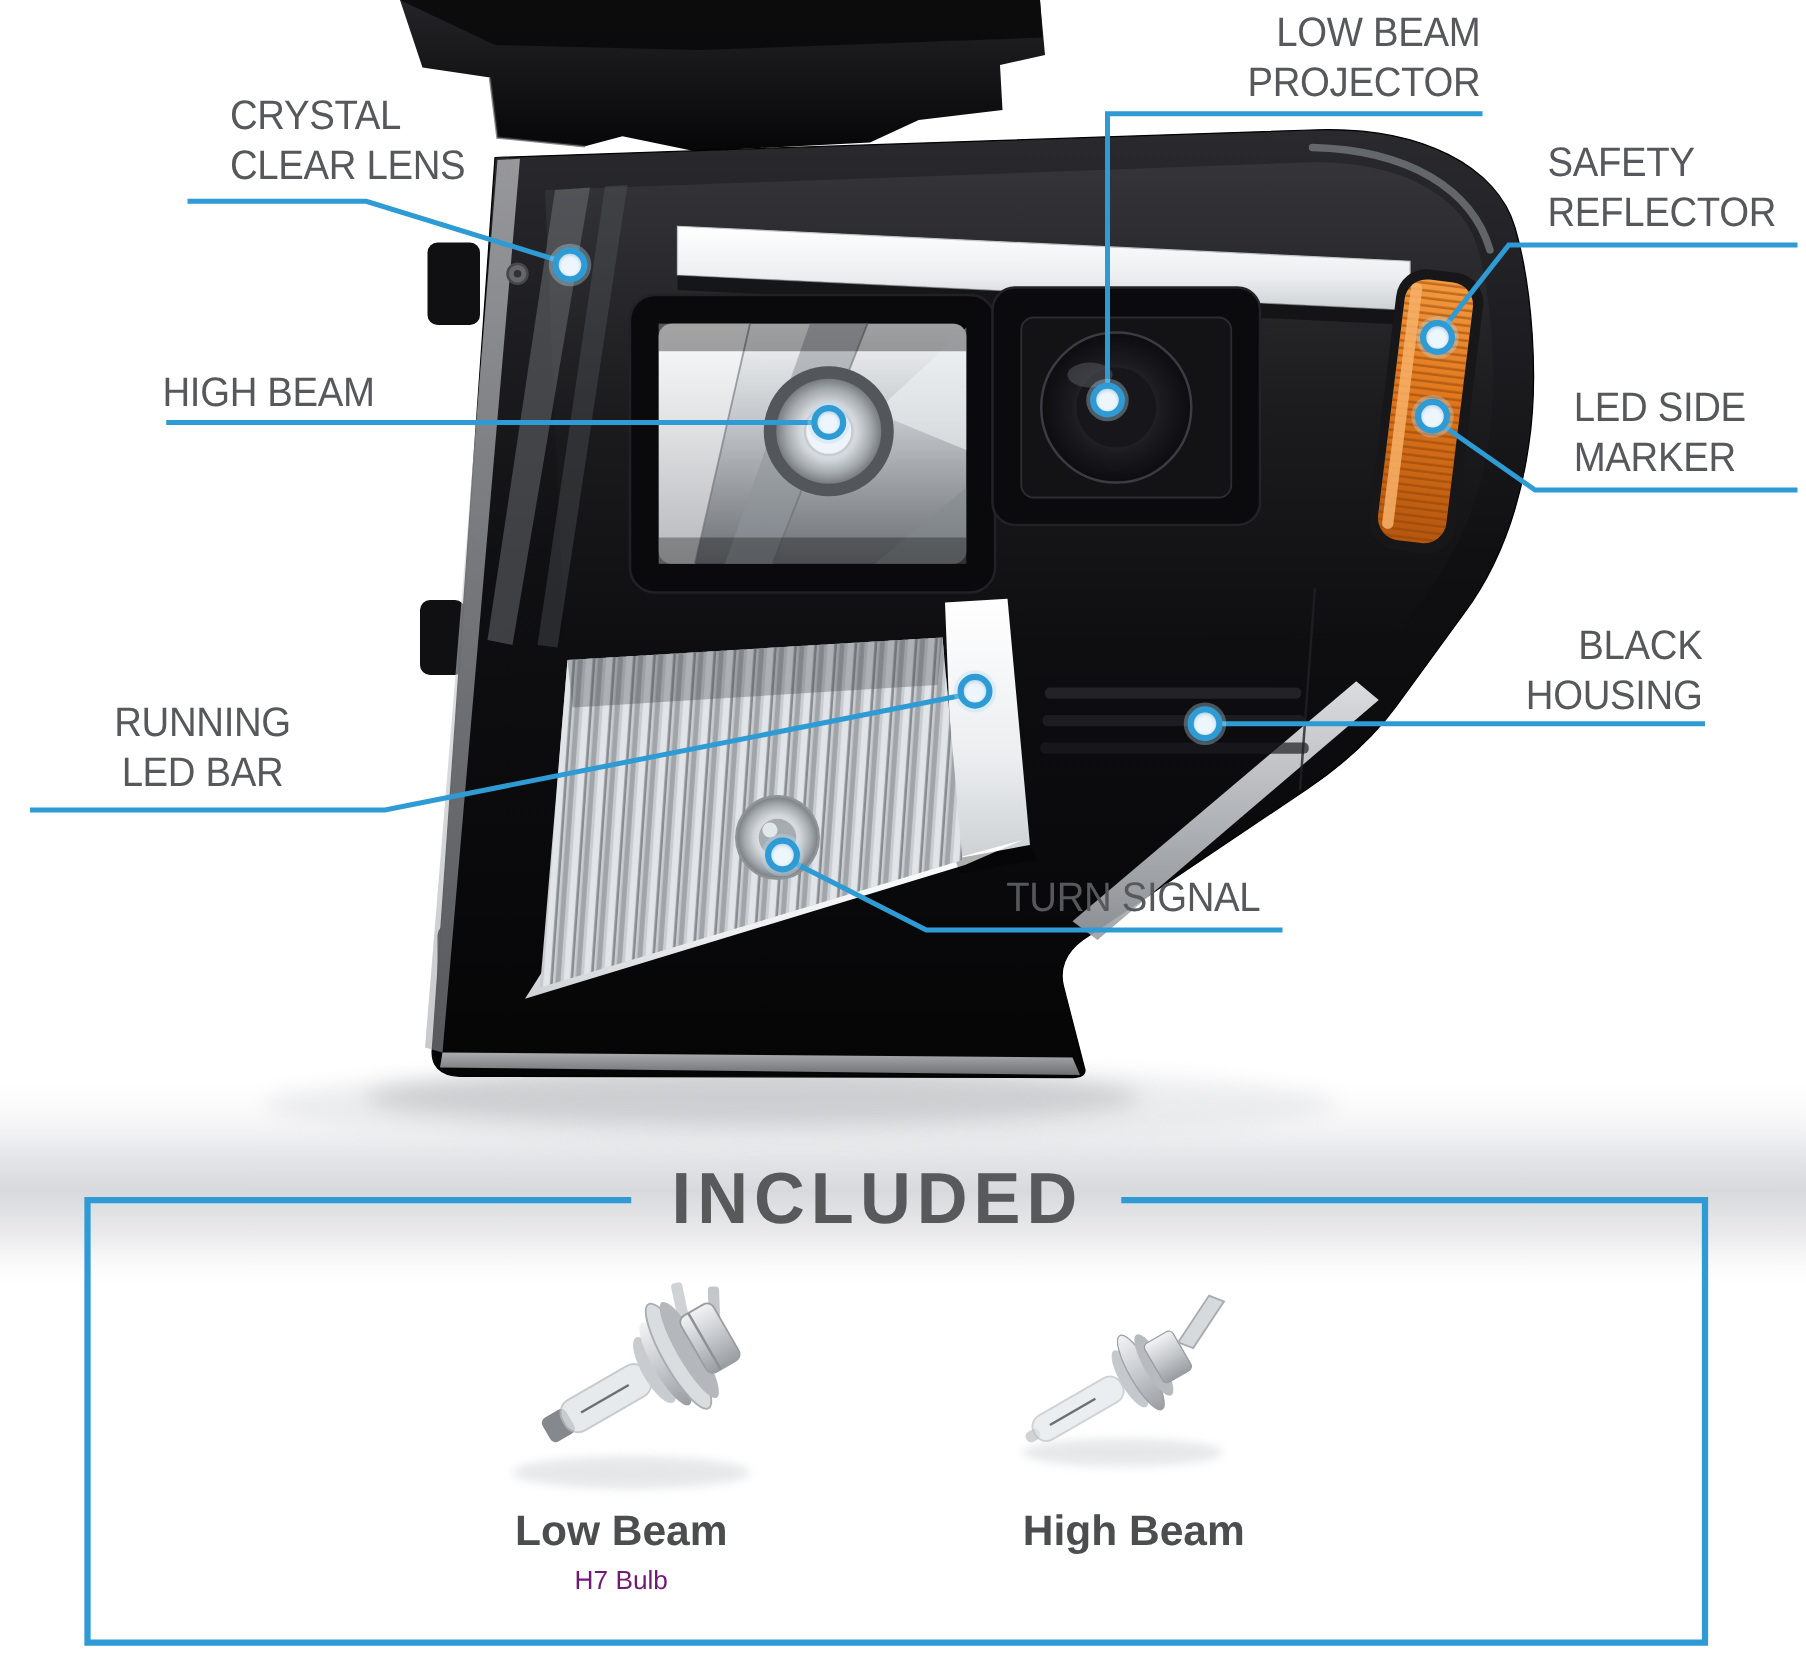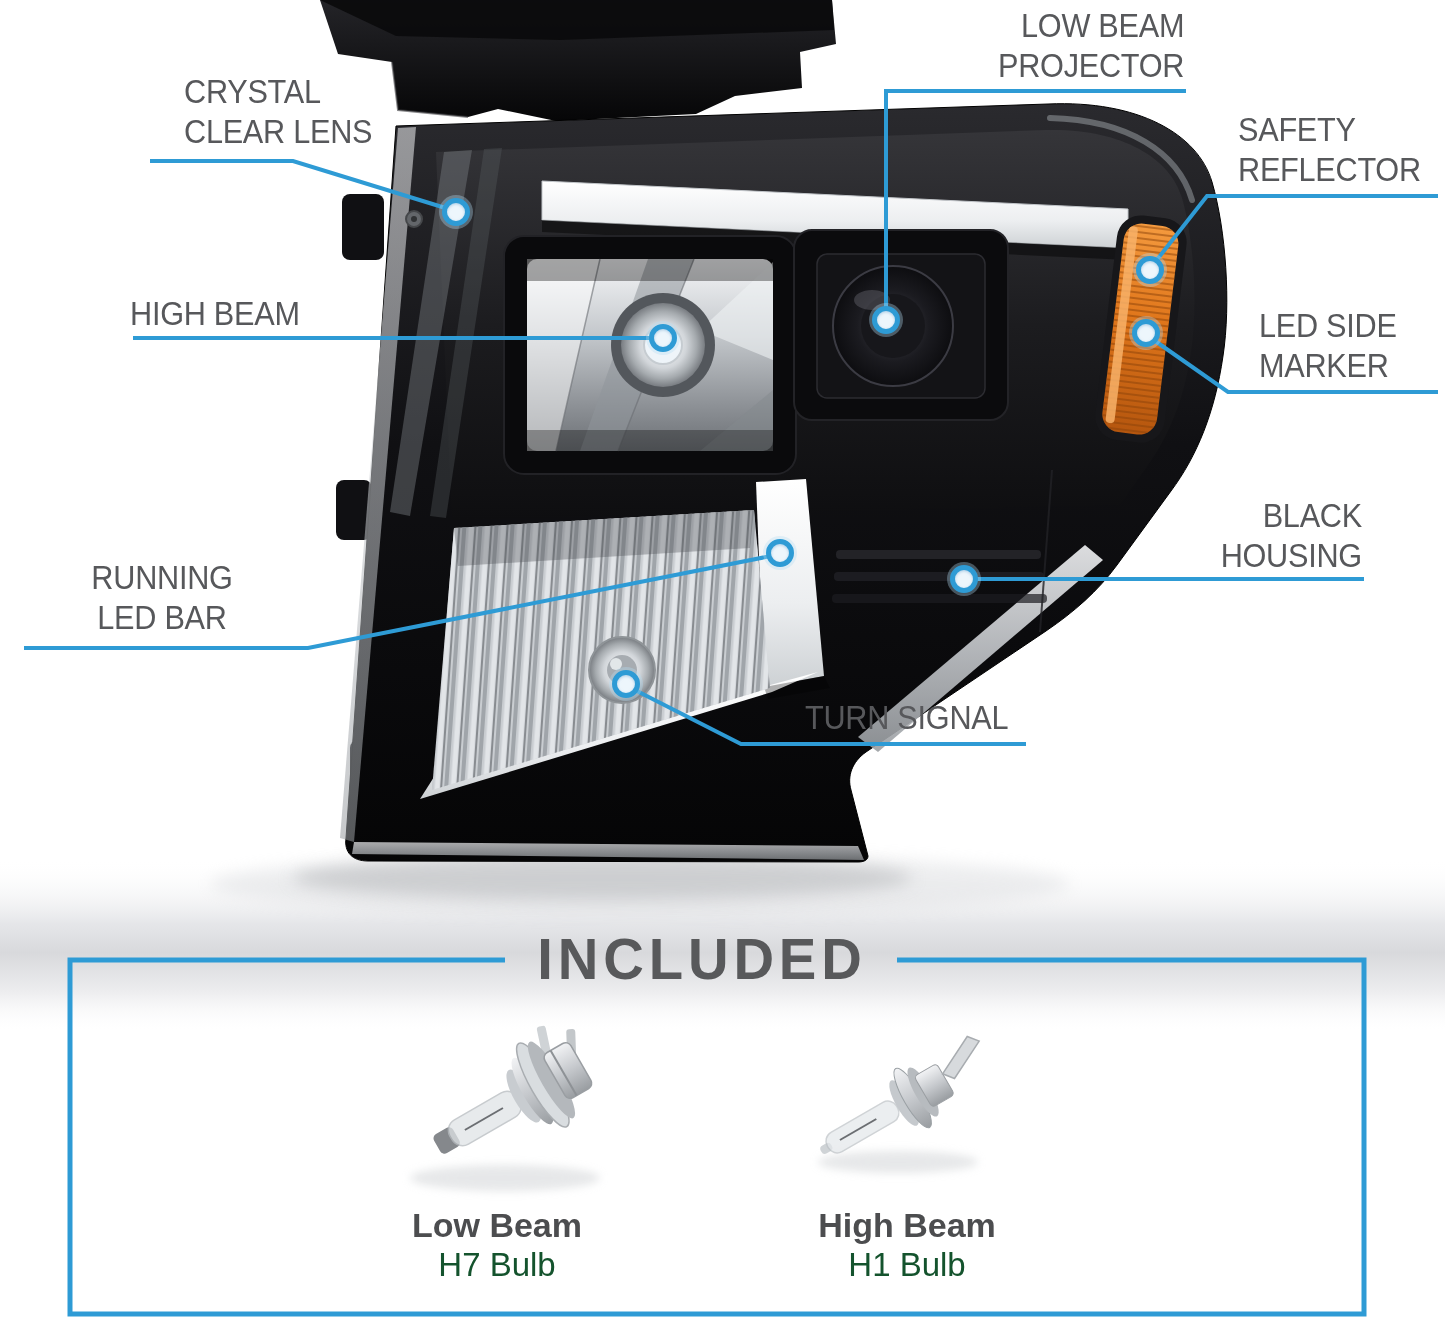--- a/index.html
+++ b/index.html
@@ -12,21 +12,21 @@
   .label.right{text-align:right;transform-origin:right top;}
   .label.center{text-align:center;transform-origin:center top;}
   .dot{position:absolute;width:18px;height:18px;border:5px solid #2e9bd5;
        background:#edf6fc;border-radius:50%;
        box-shadow:0 0 0 3px rgba(180,220,243,.35), inset 0 1px 3px rgba(120,170,210,.55);}
   .included-title{position:absolute;left:702px;top:925px;
        transform:translateX(-50%) scaleX(.97);font-size:58px;font-weight:bold;
        letter-spacing:5px;color:#58595b;white-space:nowrap;}
   .bulb-caption{position:absolute;width:220px;text-align:center;}
   .bulb-name{font-size:34px;font-weight:bold;color:#4c4d4f;line-height:42px;}
-  .bulb-sub{font-size:33px;color:#14532d;line-height:38px;}
+  .bulb-sub{font-size:21px;color:#701a75;line-height:38px;}
 </style>
 </head>
 <body>
 
 <div class="stage">
 
   <svg class="art" width="1445" height="1332" viewBox="0 0 1445 1332">
     <defs>
       <linearGradient id="gHousing" x1="0" y1="0" x2="0" y2="1">
         <stop offset="0" stop-color="#2a2a2e"></stop>
@@ -267,16 +267,15 @@
 
   <div class="included-title">INCLUDED</div>
 
   <div class="bulb-caption" style="left:387px;top:1204px;">
     <div class="bulb-name">Low Beam</div>
     <div class="bulb-sub">H7 Bulb</div>
   </div>
 
   <div class="bulb-caption" style="left:797px;top:1204px;">
     <div class="bulb-name">High Beam</div>
-    <div class="bulb-sub">H1 Bulb</div>
   </div>
 
 </div>
 
 </body></html>

